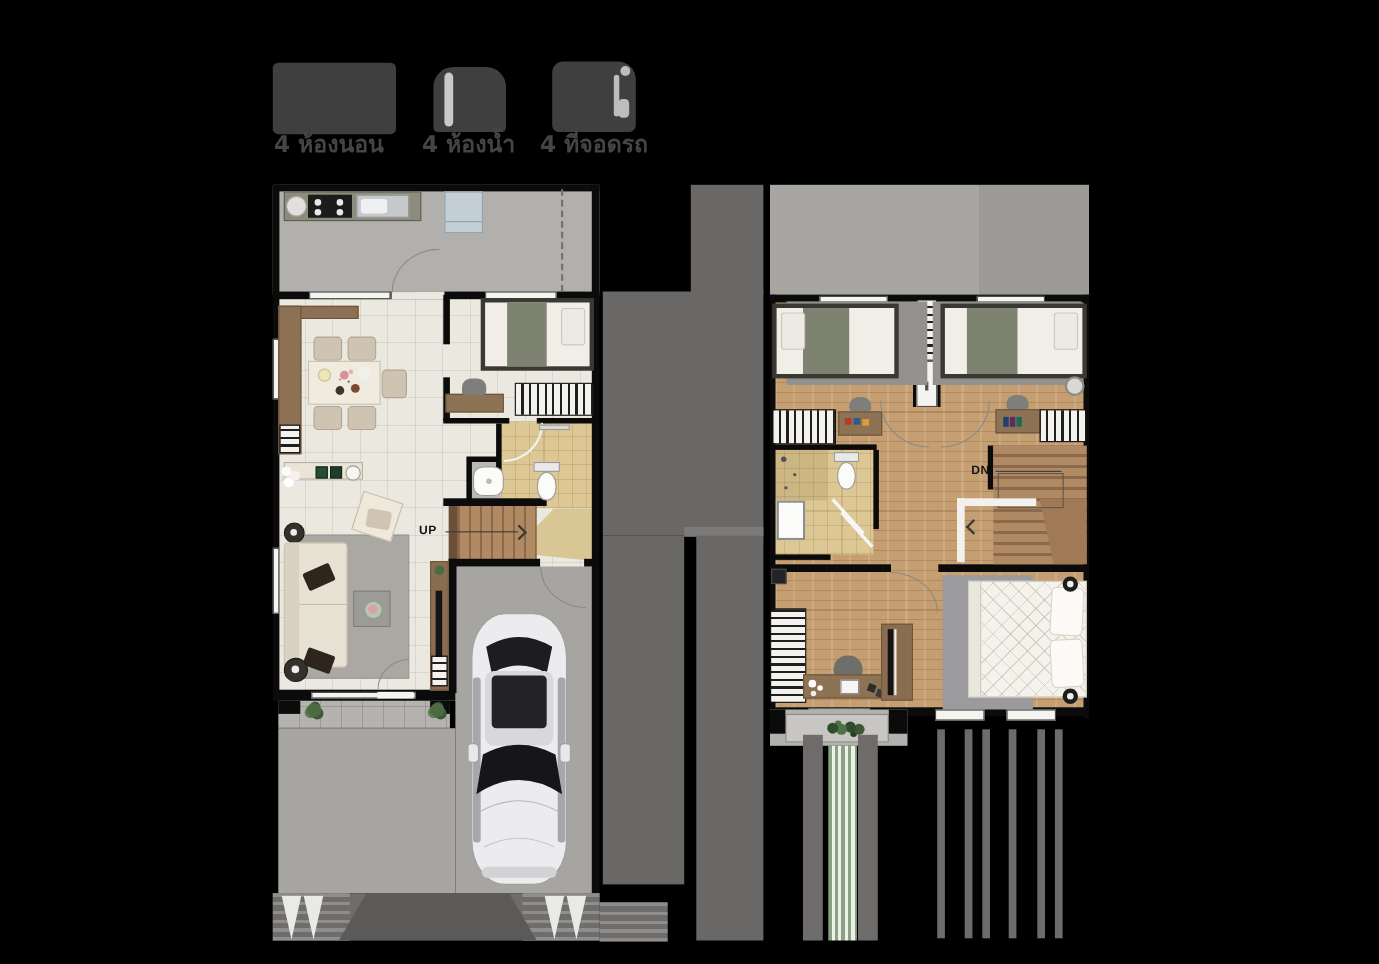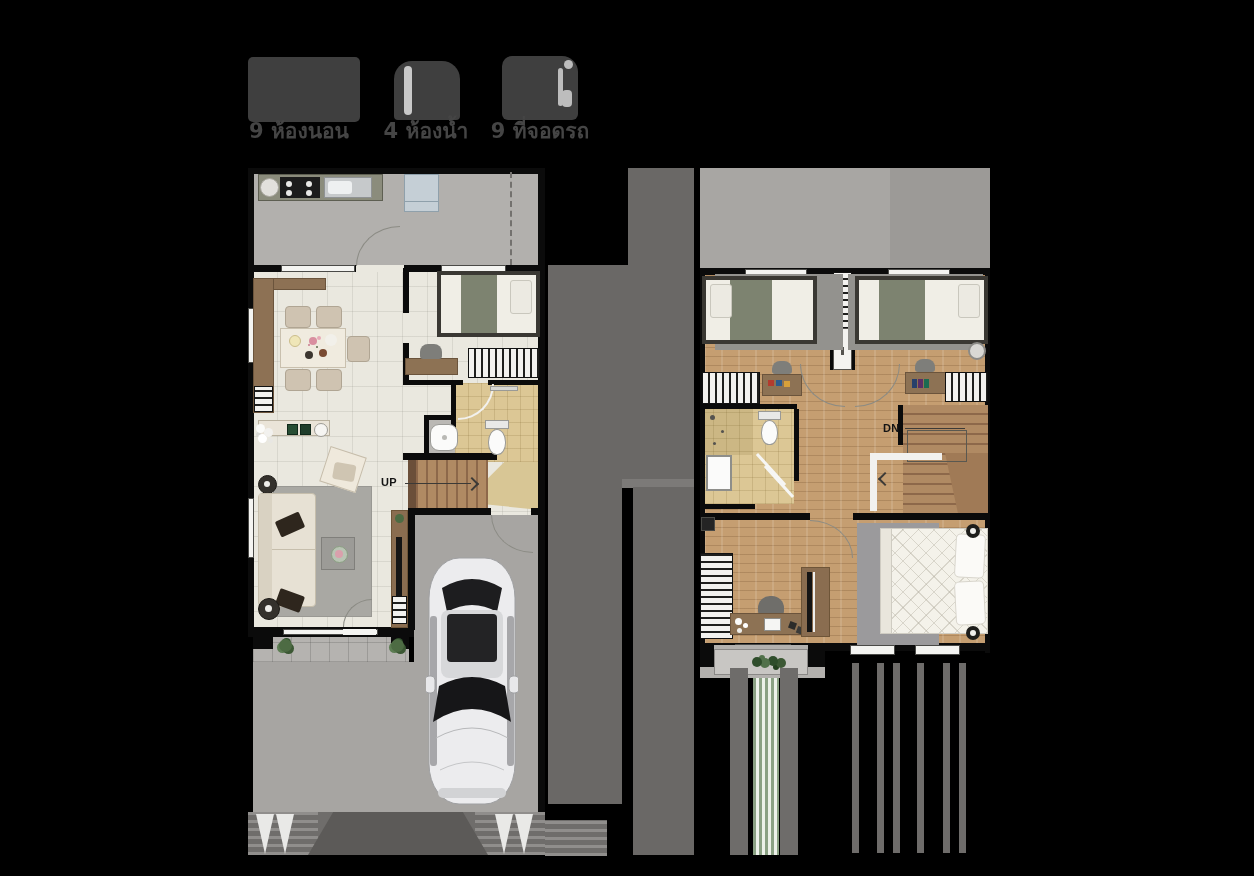--- a/index.html
+++ b/index.html
@@ -46,23 +46,23 @@
 <div class="abs" style="left:0;top:0;width:1254px;height:150px;">
   <div class="abs" style="left:248px;top:57px;width:112px;height:65px;background:#3f3f3f;border-radius:5px;"></div>
   <div class="abs" style="left:394px;top:61px;width:66px;height:59px;background:#3f3f3f;border-radius:18px 18px 4px 4px;">
     <div class="abs" style="left:10px;top:5px;width:8px;height:49px;background:#c9c9c9;border-radius:8px;"></div>
   </div>
   <div class="abs" style="left:502px;top:56px;width:76px;height:64px;background:#3f3f3f;border-radius:10px 16px 6px 6px;">
     <div class="abs" style="left:56px;top:12px;width:5px;height:38px;background:#bdbdbd;border-radius:3px;"></div>
     <div class="abs" style="left:62px;top:4px;width:9px;height:9px;background:#bdbdbd;border-radius:50%;"></div>
     <div class="abs" style="left:60px;top:34px;width:10px;height:17px;background:#bdbdbd;border-radius:4px;"></div>
   </div>
-  <div class="stat-label" style="left:238px;top:114px;width:122px;">9 ห้องนอน</div>
+  <div class="stat-label" style="left:238px;top:114px;width:122px;">4 ห้องนอน</div>
   <div class="stat-label" style="left:370px;top:114px;width:112px;">4 ห้องน้ำ</div>
-  <div class="stat-label" style="left:482px;top:114px;width:116px;">9 ที่จอดรถ</div>
+  <div class="stat-label" style="left:482px;top:114px;width:116px;">4 ที่จอดรถ</div>
 </div>
 
 <div class="abs" style="left:628px;top:168px;width:66px;height:99px;background:#6a6866;"></div>
 <div class="abs" style="left:548px;top:265px;width:146px;height:222px;background:#6a6866;"></div>
 <div class="abs" style="left:622px;top:479px;width:72px;height:9px;background:#7c7a78;"></div>
 <div class="abs" style="left:548px;top:487px;width:74px;height:317px;background:#6a6866;"></div>
 <div class="abs" style="left:633px;top:487px;width:61px;height:368px;background:#6a6866;"></div>
 <div class="abs" style="left:545px;top:820px;width:62px;height:36px;background:repeating-linear-gradient(0deg,#908e8c 0 3px,#6f6d6b 3px 8px);"></div>
 
 <div class="abs" style="left:248px;top:168px;width:297px;height:687px;">

